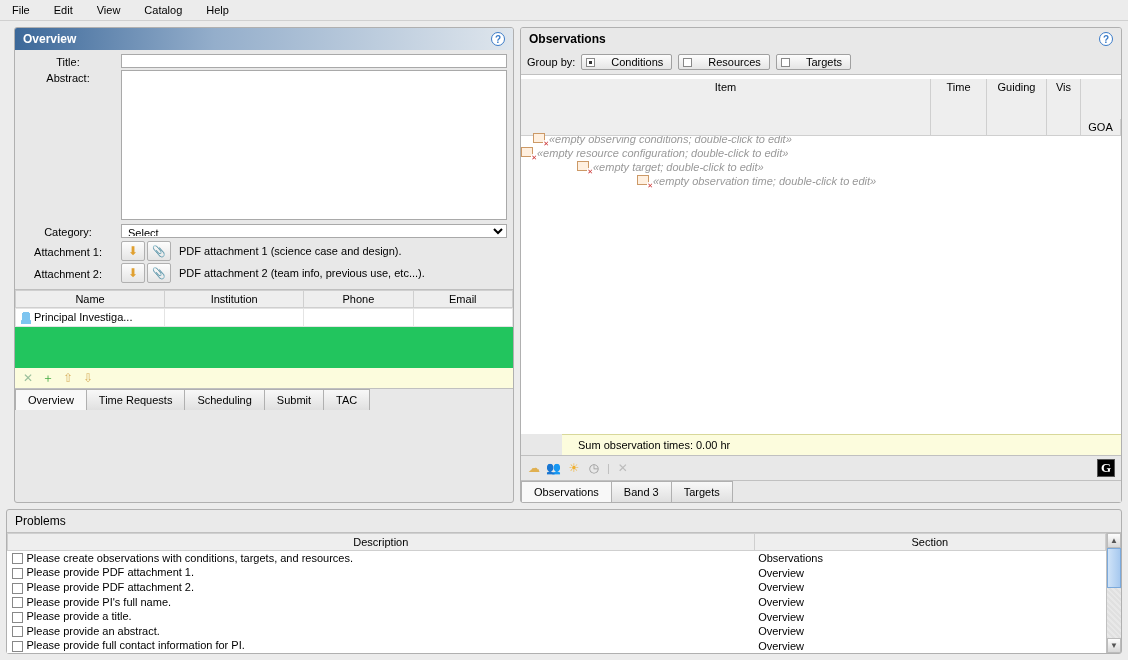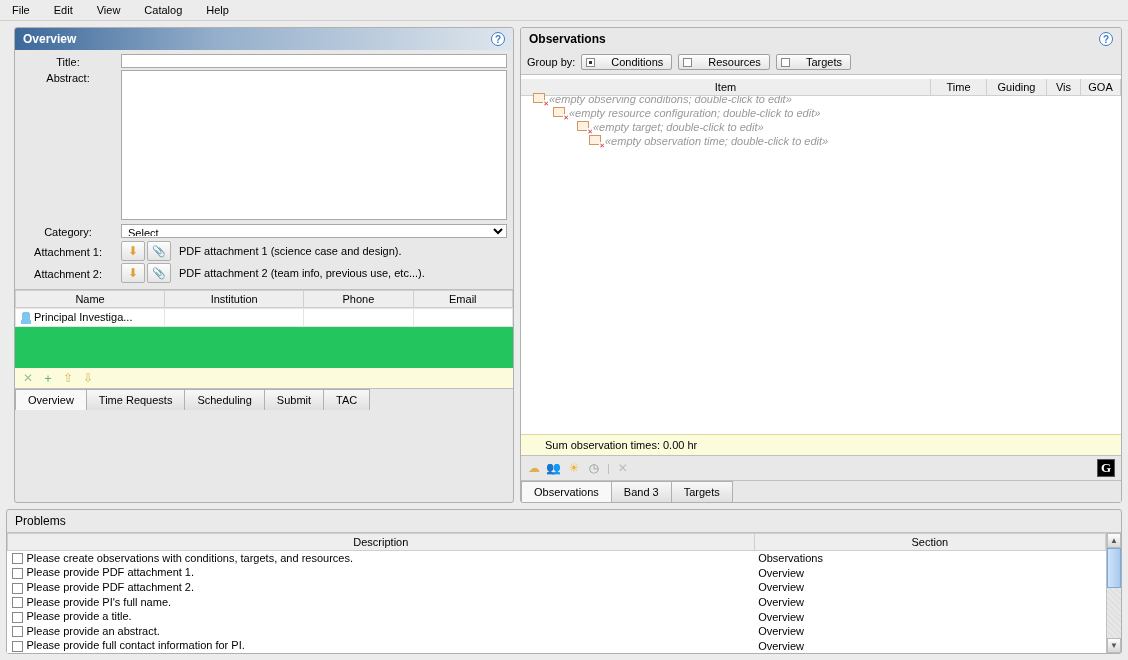--- a/index.html
+++ b/index.html
@@ -52,28 +52,28 @@
   
   .obs-toolbar { background:#e8e8e8; padding:4px 6px; display:flex; align-items:center; gap:6px; }
   .toggle-btn { border:1px solid #a0a0a0; background:linear-gradient(#fdfdfd,#e5e5e5); padding:1px 8px 1px 4px; display:flex; align-items:center; gap:16px; cursor:pointer; border-radius:2px; }
   .toggle-btn .dot { width:9px; height:9px; border:1px solid #888; background:#fff; }
   .toggle-btn.active .dot { background:#fff; box-shadow:inset 0 0 0 2px #fff, inset 0 0 0 5px #333; }
 
   .obs-grid { flex:1; background:#fff; overflow:auto; border-top:1px solid #c0c0c0; min-height:0; }
   .obs-header { display:flex; background:#eeeeee; border-bottom:1px solid #cfcfcf; position:sticky; top:4px; }
   .obs-header .col { border-right:1px solid #cfcfcf; padding:2px 4px; text-align:center; }
   .col-item { flex:1; }
-  .col-time { width:56px; } .col-guiding{width:60px;} .col-vis{width:34px;} .col-goa{width:40px;}
+  .col-time { width:56px; } .col-guiding{width:60px;} .col-vis{width:34px;} .col-goa{width:40px;margin-top:40px;}
   .tree-row { display:flex; color:#999; font-style:italic; padding:1px 0; }
-  .tree-row.l1{padding-left:12px;} .tree-row.l2{padding-left:32px;} .tree-row.l3{padding-left:56px;} .tree-row.l4{padding-left:68px;}
+  .tree-row.l1{padding-left:12px;} .tree-row.l2{} .tree-row.l3{padding-left:56px;} .tree-row.l4{padding-left:116px;}
   .tree-icon{ width:14px; height:12px; margin-right:2px; display:inline-block; position:relative;}
   .tree-icon::before{content:"";position:absolute;width:10px;height:8px;border:1px solid #c96; background:#fff0e0; top:0; left:0;}
   .tree-icon::after{content:"✕"; position:absolute; font-size:7px; color:#c33; font-style:normal; bottom:-2px; right:-2px; background:#fff; border-radius:2px; line-height:7px;}
 
-  .sum-bar { background:#fcfcdd; padding:4px 24px; border-top:1px solid #d8d89a; }
+  .sum-bar { background:#fcfcdd; padding:4px 16px; border-top:1px solid #d8d89a;margin-left:41px; }
 
   
   .problems-wrap { border:1px solid #b0b0b0; border-radius:3px; margin:6px; background:#eaeaea; display:flex; flex-direction:column; }
   .problems-body { flex:1; display:flex; background:#ffffff; border-top:1px solid #c0c0c0; }
   .problems-tbl-wrap { flex:1; overflow:hidden; }
   .problems-tbl { width:100%; border-collapse:collapse; }
   .problems-tbl th { background:#eeeeee; border:1px solid #cfcfcf; font-weight:normal; padding:2px; position:sticky; top:0; }
   .problems-tbl td { padding:1px 4px; }
   .checkbox { width:11px; height:11px; border:1px solid #888; display:inline-block; vertical-align:middle; margin-right:4px; background:#fff;}
   .scrollbar { width:15px; background:#eeeeee; border-left:1px solid #c0c0c0; display:flex; flex-direction:column; }

